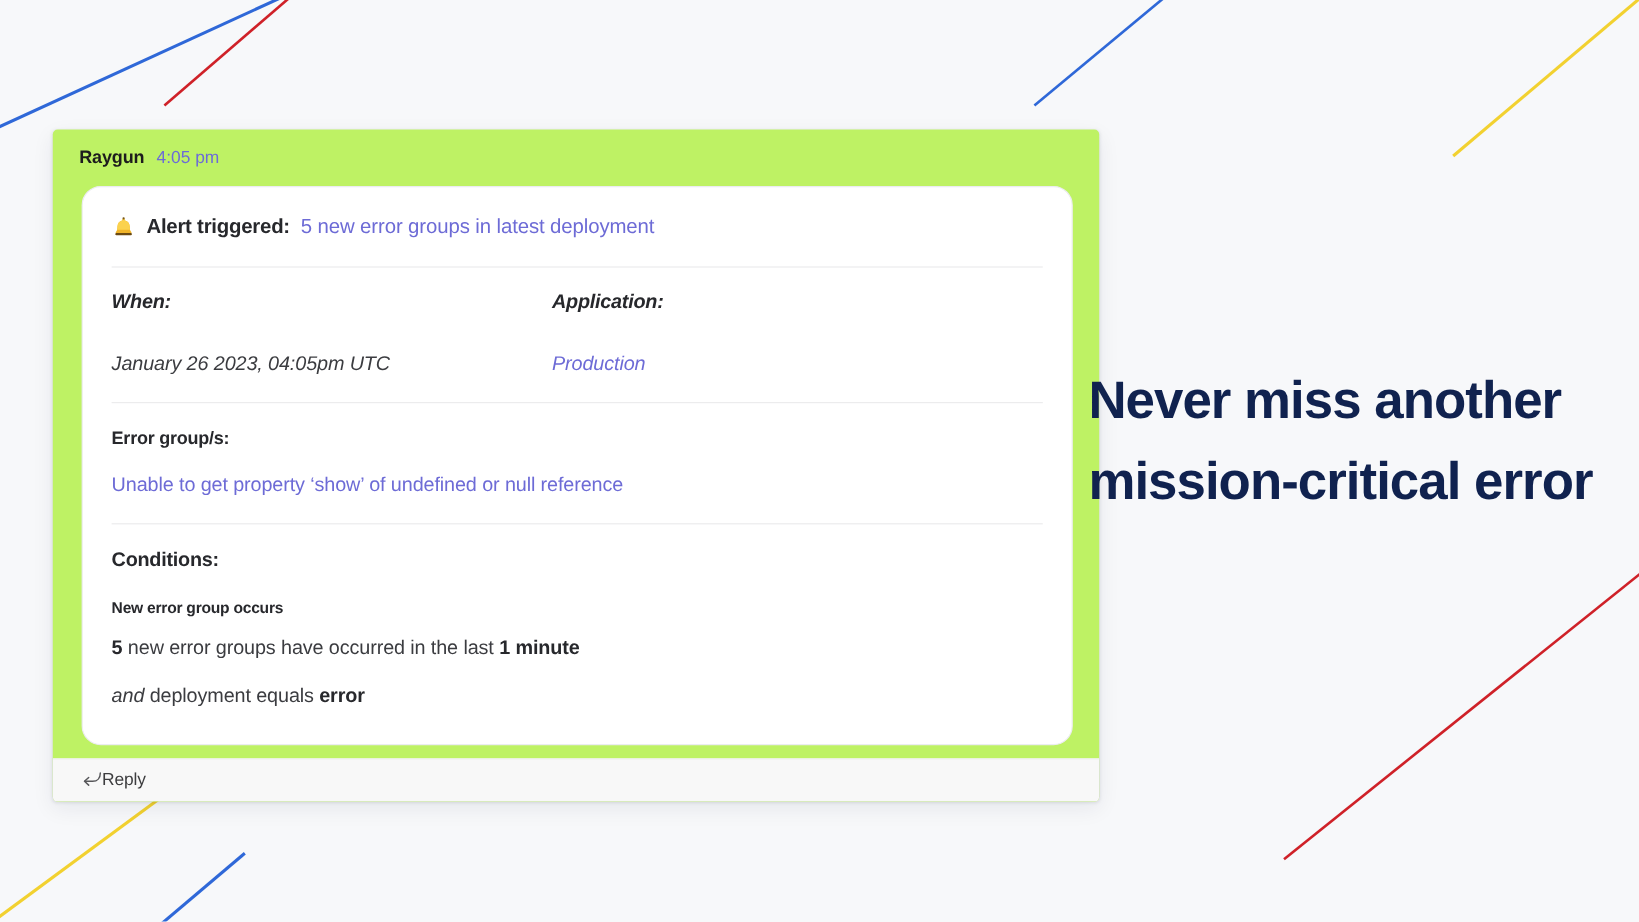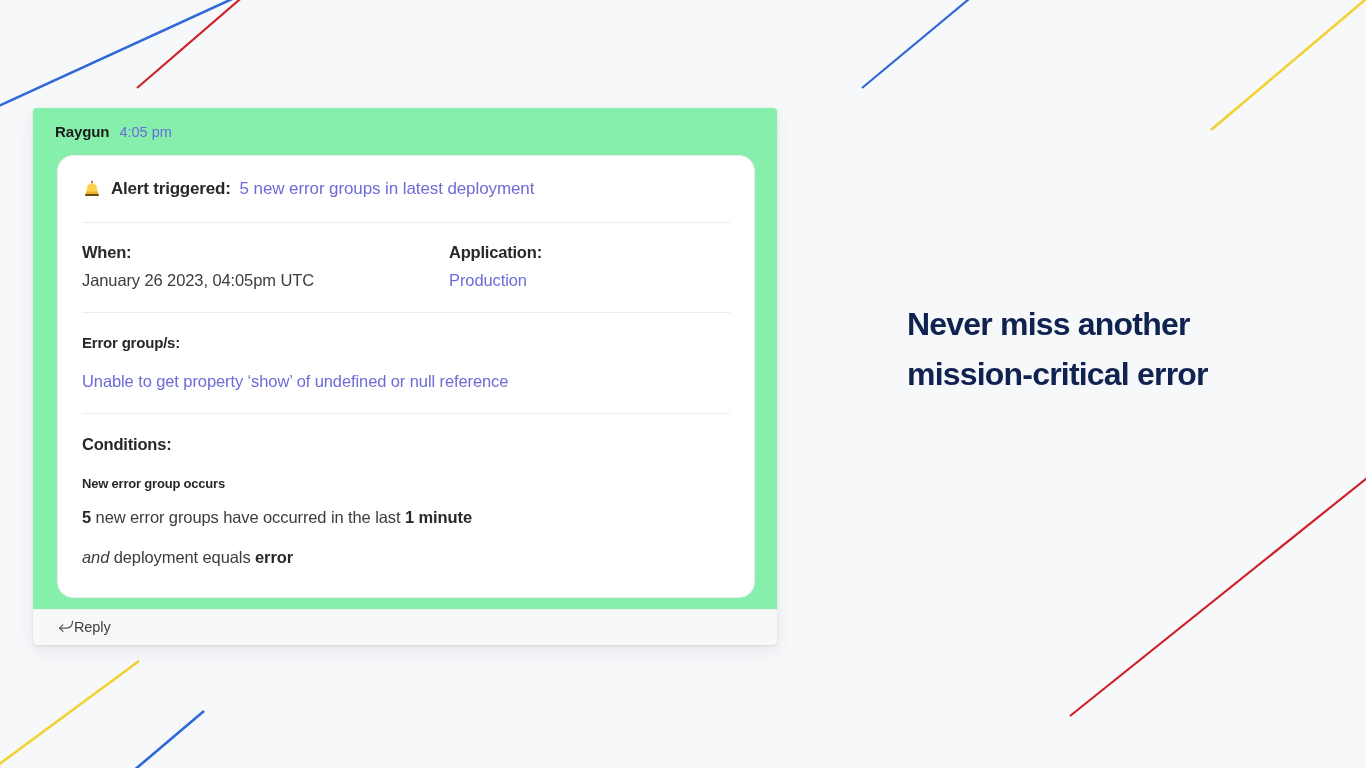--- a/index.html
+++ b/index.html
@@ -21,24 +21,24 @@
     position: absolute;
     inset: 0;
     width: 1366px;
     height: 768px;
     pointer-events: none;
   }
 
   
   #alert-card {
     position: absolute;
-    left: 33px;
+    left: 44px;
     top: 108px;
-    width: 744px;
-    background: #86efac;
+    width: 872px;
+    background: #bef264;
     border-radius: 4px;
     box-shadow: 0 1px 3px rgba(20,30,60,0.10), 0 6px 18px rgba(20,30,60,0.07);
     overflow: hidden;
   }
 
   .card-header {
     display: flex;
     align-items: baseline;
     gap: 10px;
     padding: 15px 0 0 22px;
@@ -93,21 +93,22 @@
     color: #6d6bd6;
     text-decoration: none;
     letter-spacing: -0.1px;
   }
 
   
   .meta-grid {
     display: grid;
     grid-template-columns: 367px 1fr;
     padding: 20px 24px 22px 24px;
-    row-gap: 9px;
+    row-gap: 32px;
+    font-style: italic;
   }
   .meta-label {
     font-size: 16.5px;
     font-weight: bold;
     color: #27282c;
     letter-spacing: -0.2px;
   }
   .meta-value {
     font-size: 16.5px;
     color: #3b3c40;
@@ -185,21 +186,21 @@
     color: #3d3d3f;
     letter-spacing: -0.1px;
   }
 
   
   #headline {
     position: absolute;
     left: 907px;
     top: 300px;
     width: 430px;
-    font-size: 32px;
+    font-size: 44px;
     font-weight: bold;
     line-height: 1.55;
     color: #10224f;
     letter-spacing: -0.8px;
   }
   #headline .hl-line { display: block; }
 </style>
 </head>
 <body>
 

